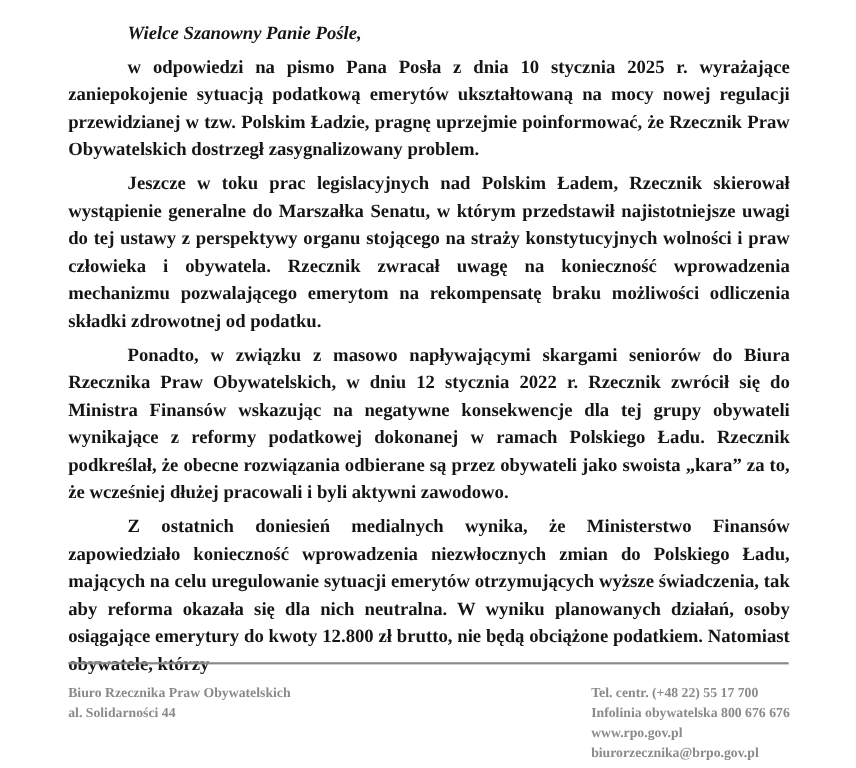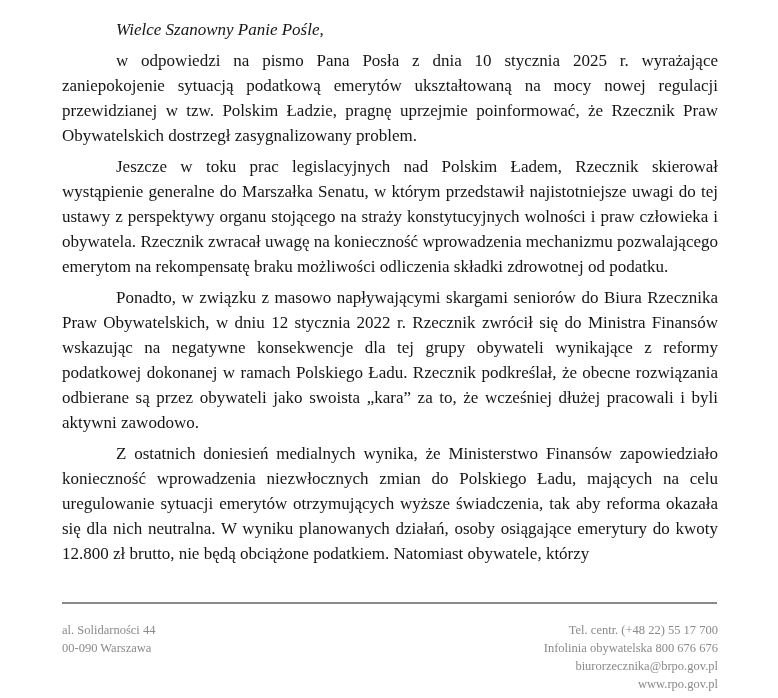--- a/index.html
+++ b/index.html
@@ -7,20 +7,21 @@
     padding: 0;
     background: #ffffff;
   }
   .page {
     position: relative;
     width: 778px;
     height: 698px;
     background: #ffffff;
     font-family: "Liberation Serif", "DejaVu Serif", serif;
     overflow: hidden;
+    font-weight: bold;
   }
   .content {
     position: absolute;
     left: 62px;
     width: 656px;
     top: 17px;
     color: #151515;
     font-size: 17px;
     line-height: 25px;
   }
@@ -48,43 +49,43 @@
     left: 62px;
     width: 656px;
     top: 621px;
     display: flex;
     justify-content: space-between;
     align-items: flex-start;
     color: #8a8a8a;
     font-size: 12.5px;
     line-height: 18px;
   }
-  .footer-right { text-align: right; }
+  .footer-right { }
 </style>
 </head>
 <body>
 
 <div class="page">
 
   <div class="content">
     <p class="salutation">Wielce Szanowny Panie Pośle,</p>
     <p class="para">w odpowiedzi na pismo Pana Posła z dnia 10 stycznia 2025 r. wyrażające zaniepokojenie sytuacją podatkową emerytów ukształtowaną na mocy nowej regulacji przewidzianej w tzw. Polskim Ładzie, pragnę uprzejmie poinformować, że Rzecznik Praw Obywatelskich dostrzegł zasygnalizowany problem.</p>
     <p class="para">Jeszcze w toku prac legislacyjnych nad Polskim Ładem, Rzecznik skierował wystąpienie generalne do Marszałka Senatu, w którym przedstawił najistotniejsze uwagi do tej ustawy z perspektywy organu stojącego na straży konstytucyjnych wolności i praw człowieka i obywatela. Rzecznik zwracał uwagę na konieczność wprowadzenia mechanizmu pozwalającego emerytom na rekompensatę braku możliwości odliczenia składki zdrowotnej od podatku.</p>
     <p class="para">Ponadto, w związku z masowo napływającymi skargami seniorów do Biura Rzecznika Praw Obywatelskich, w dniu 12 stycznia 2022 r. Rzecznik zwrócił się do Ministra Finansów wskazując na negatywne konsekwencje dla tej grupy obywateli wynikające z reformy podatkowej dokonanej w ramach Polskiego Ładu. Rzecznik podkreślał, że obecne rozwiązania odbierane są przez obywateli jako swoista „kara” za to, że wcześniej dłużej pracowali i byli aktywni zawodowo.</p>
     <p class="para">Z ostatnich doniesień medialnych wynika, że Ministerstwo Finansów zapowiedziało konieczność wprowadzenia niezwłocznych zmian do Polskiego Ładu, mających na celu uregulowanie sytuacji emerytów otrzymujących wyższe świadczenia, tak aby reforma okazała się dla nich neutralna. W wyniku planowanych działań, osoby osiągające emerytury do kwoty 12.800 zł brutto, nie będą obciążone podatkiem. Natomiast obywatele, którzy</p>
   </div>
 
   <div class="divider"></div>
 
   <div class="footer">
     <div class="footer-left">
+      <div>Biuro Rzecznika Praw Obywatelskich</div>
       <div>al. Solidarności 44</div>
-      <div>00-090 Warszawa</div>
     </div>
     <div class="footer-right">
       <div>Tel. centr. (+48 22) 55 17 700</div>
       <div>Infolinia obywatelska 800 676 676</div>
+      <div>www.rpo.gov.pl</div>
       <div>biurorzecznika@brpo.gov.pl</div>
-      <div>www.rpo.gov.pl</div>
     </div>
   </div>
 
 </div>
 
 </body></html>

